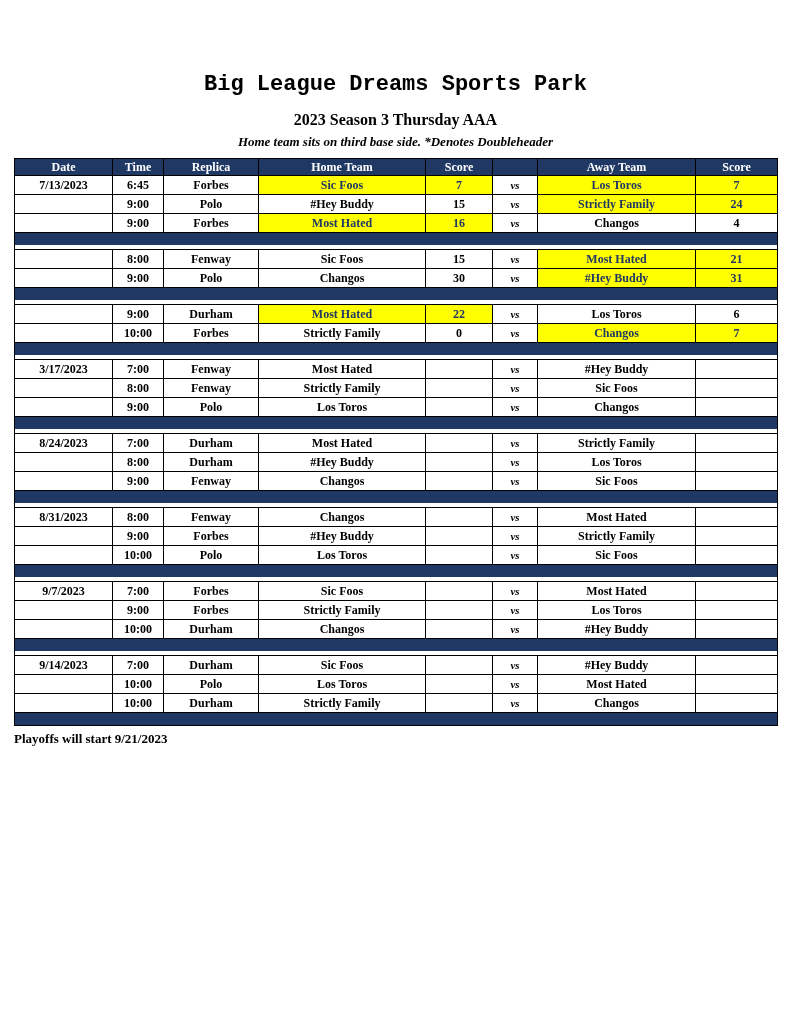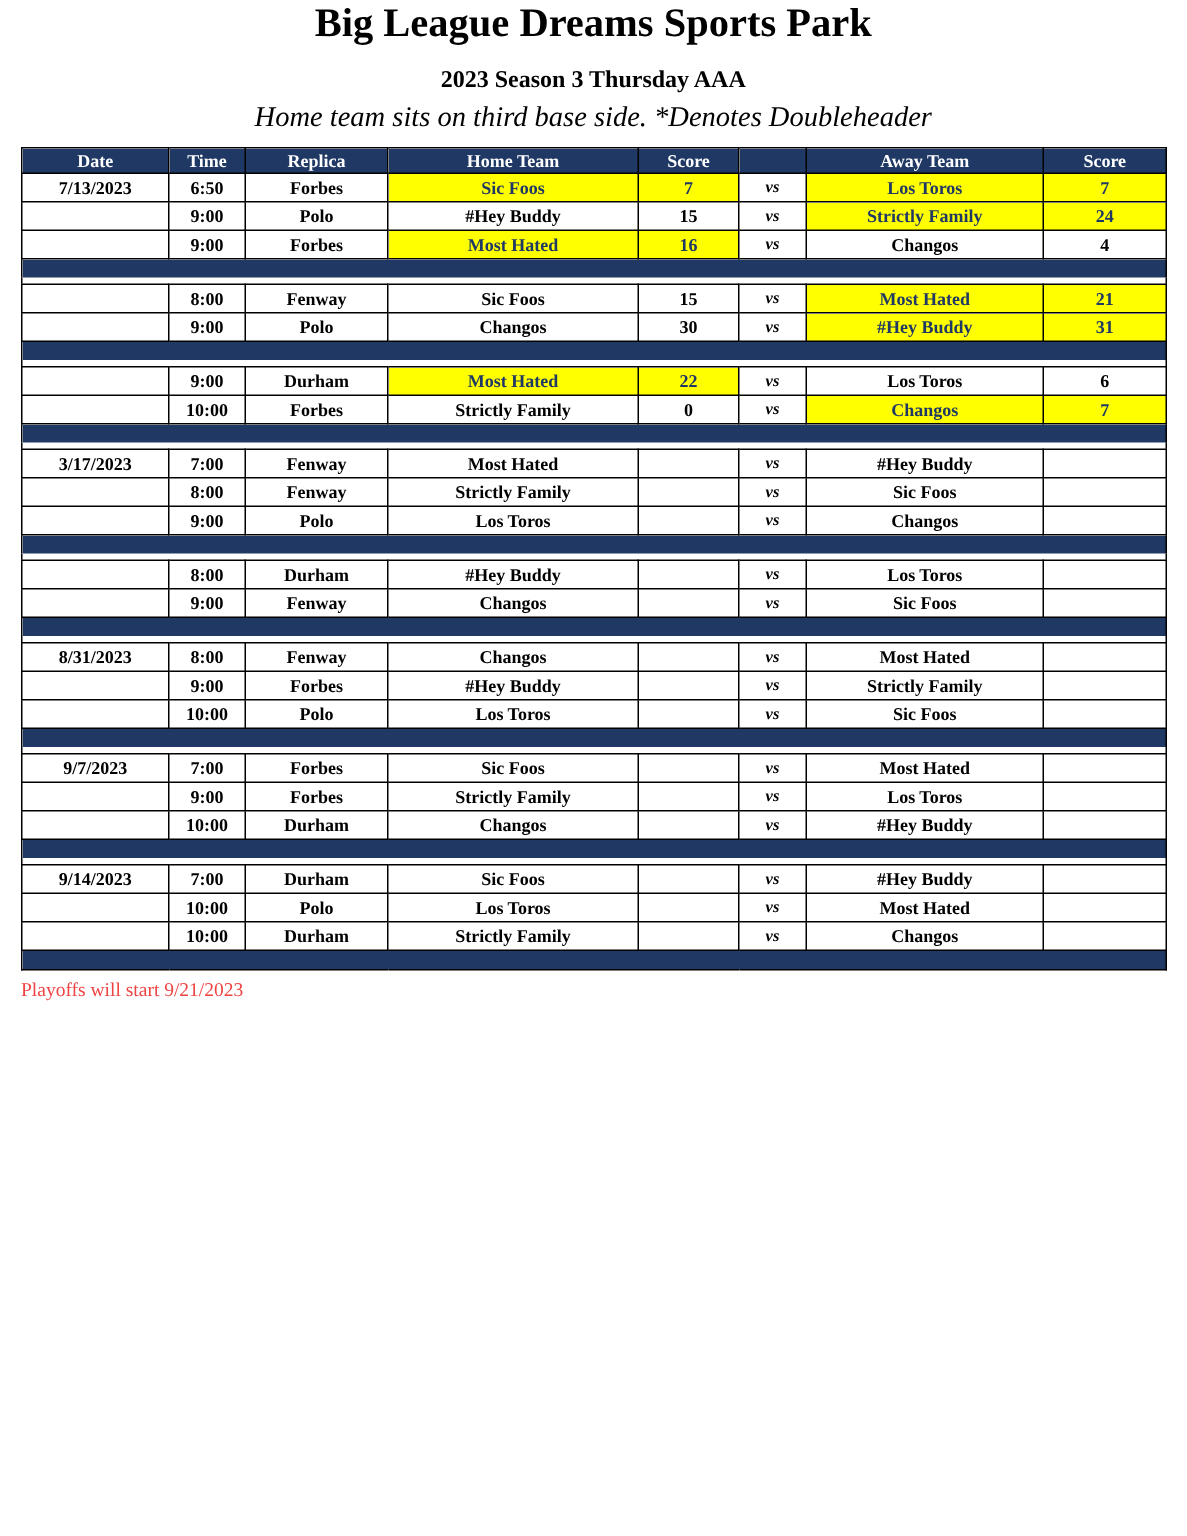--- a/index.html
+++ b/index.html
@@ -13,34 +13,36 @@
     width: 791px;
     height: 1024px;
     background: #ffffff;
     overflow: hidden;
   }
   .titles {
     text-align: center;
   }
   .title {
     margin: 0;
-    font-size: 27px;
+    padding-top: 72px;
+    font-size: 22px;
     font-weight: bold;
     color: #000;
+    font-family: Liberation Mono, monospace;
   }
   .subtitle {
     margin: 14px 0 0 0;
     font-size: 16px;
     font-weight: bold;
     color: #000;
   }
   .note {
     margin-top: 5px;
-    font-size: 19px;
-    font-weight: normal;
+    font-size: 13px;
+    font-weight: bold;
     font-style: italic;
     color: #000;
   }
   table.schedule {
     border-collapse: collapse;
     table-layout: fixed;
     width: 763px;
     margin: 8px 0 0 14px;
     border: 1px solid #000;
   }
@@ -80,22 +82,22 @@
     border-bottom: none;
   }
   .schedule tr.spacer-row td {
     background: #ffffff;
     height: 4px;
     border: none;
   }
   .footer-note {
     margin: 5px 0 16px 14px;
     font-size: 13px;
-    font-weight: normal;
-    color: #ef4444;
+    font-weight: bold;
+    color: #000000;
   }
 </style>
 </head>
 <body>
 
 <div class="page">
   <div class="titles">
     <h1 class="title">Big League Dreams Sports Park</h1>
     <h2 class="subtitle">2023 Season 3 Thursday AAA</h2>
     <div class="note">Home team sits on third base side.  *Denotes Doubleheader</div>
@@ -120,21 +122,21 @@
           <th>Home Team</th>
           <th>Score</th>
           <th></th>
           <th>Away Team</th>
           <th>Score</th>
         </tr>
     </thead>
     <tbody id="schedule-body">
         <tr>
           <td>7/13/2023</td>
-          <td>6:50</td>
+          <td>6:45</td>
           <td>Forbes</td>
           <td class="hl">Sic Foos</td>
           <td class="hl">7</td>
           <td class="vs">vs</td>
           <td class="hl">Los Toros</td>
           <td class="hl">7</td>
         </tr>
         <tr>
           <td></td>
           <td>9:00</td>
@@ -241,20 +243,30 @@
           <td></td>
           <td class="vs">vs</td>
           <td>Changos</td>
           <td></td>
         </tr>
         <tr class="sep-row">
           <td colspan="8"></td>
         </tr>
         <tr class="spacer-row">
           <td colspan="8"></td>
+        </tr>
+        <tr>
+          <td>8/24/2023</td>
+          <td>7:00</td>
+          <td>Durham</td>
+          <td>Most Hated</td>
+          <td></td>
+          <td class="vs">vs</td>
+          <td>Strictly Family</td>
+          <td></td>
         </tr>
         <tr>
           <td></td>
           <td>8:00</td>
           <td>Durham</td>
           <td>#Hey Buddy</td>
           <td></td>
           <td class="vs">vs</td>
           <td>Los Toros</td>
           <td></td>

